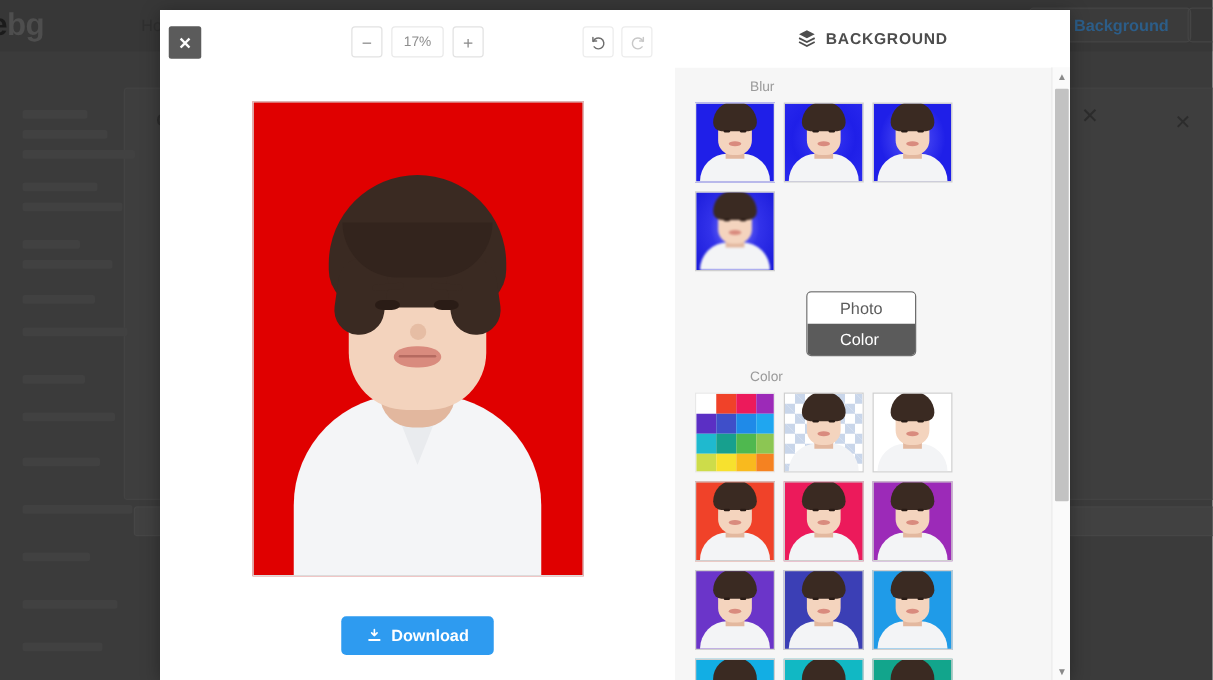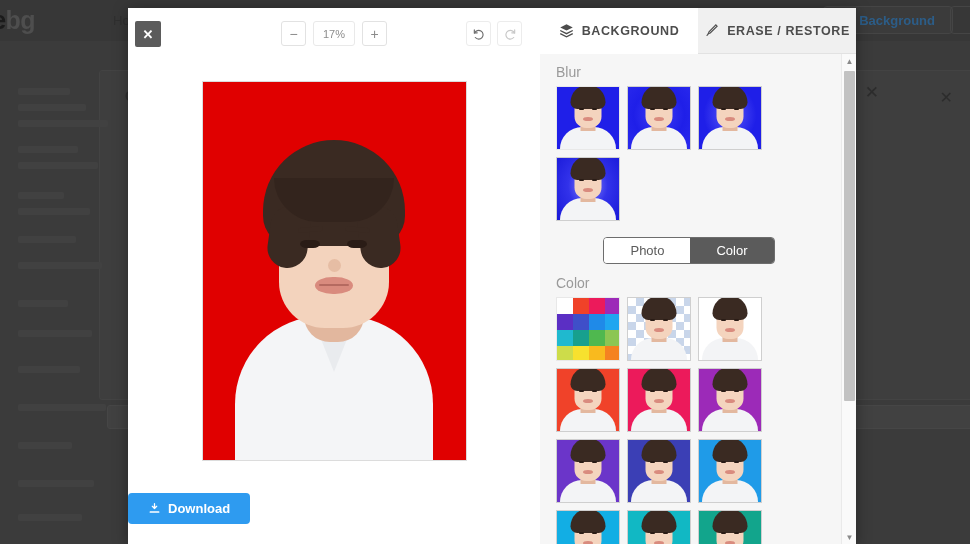--- a/index.html
+++ b/index.html
@@ -180,21 +180,21 @@
     position:absolute; left:50%; margin-left:-19px; bottom:166px;
     width:38px; height:17px; background:#d98b7e; border-radius:19px/9px;
   }
   .pv-lip:after {
     content:""; position:absolute; left:4px; top:7px; width:30px; height:2px;
     background:#b56a60; border-radius:2px;
   }
 
   #download-row {
     height:72px; flex:0 0 72px;
-    display:flex; align-items:center; 
+    display:flex; align-items:center; justify-content:center;
   }
   #download-btn {
     height:31px; padding:0 20px; background:#2e9bf0; border-radius:4px;
     display:flex; align-items:center; gap:7px;
     color:#fff; font-size:13px; font-weight:700; cursor:pointer;
   }
 
   
   #panel {
     width:316px; height:100%;
@@ -206,21 +206,21 @@
     flex:1; display:flex; align-items:center; justify-content:center; gap:8px;
     font-size:12.5px; font-weight:700; letter-spacing:.6px;
     color:#4d4d4d; cursor:pointer; background:#f0f0f0;
     border-bottom:1px solid #e2e2e2;
   }
   .tab.active { background:#fff; border-bottom:1px solid #fff; }
   #panel-scroll {
     flex:1; overflow:hidden; position:relative;
     padding:10px 0 0 16px;
   }
-  .sec-label { font-size:14px; color:#9a9a9a; margin-bottom:6px; }
+  .sec-label { font-size:11px; color:#9a9a9a; margin-bottom:6px;margin-left:44px; }
   .thumb-grid { display:flex; flex-wrap:wrap; gap:7px; width:250px; }
   .thumb {
     width:64px; height:64px; border:1px solid #cfcfcf;
     position:relative; overflow:hidden; cursor:pointer; background:#fff;
   }
   .thumb.nb { border-color:#e8e8e8; }
   
   .mini { position:absolute; inset:0; }
   .m-shirt { position:absolute; left:50%; bottom:0; transform:translateX(-50%);
     width:56px; height:22px; background:#f3f4f6; border-radius:26px 26px 0 0; }
@@ -242,21 +242,21 @@
     background-image:
       linear-gradient(45deg,#c9d6ea 25%,transparent 25%,transparent 75%,#c9d6ea 75%),
       linear-gradient(45deg,#c9d6ea 25%,transparent 25%,transparent 75%,#c9d6ea 75%);
     background-size:16px 16px;
     background-position:0 0,8px 8px;
     background-color:#ffffff;
   }
 
   #toggle-wrap { display:flex; justify-content:center; margin:16px 0 11px; width:266px; }
   #toggle {
-    display:flex; border:1px solid #6d6d6d; border-radius:4px; overflow:hidden;
+    display:flex; border:1px solid #6d6d6d; border-radius:4px; overflow:hidden;flex-direction:column;
   }
   .tg {
     padding:5px 26px; font-size:13px; cursor:pointer; background:#fff; color:#5c5c5c;
   }
   .tg.on { background:#5b5b5b; color:#fff; }
 
   #swatch-grid {
     width:64px; height:64px; display:grid;
     grid-template-columns:repeat(4,1fr); grid-template-rows:repeat(4,1fr);
   }
@@ -379,27 +379,20 @@
   <div id="panel">
 
     <div id="tabs">
       <div class="tab active">
         <svg width="15" height="15" viewBox="0 0 24 24" fill="#4d4d4d">
           <path d="M12 2L2 7l10 5 10-5-10-5z"></path>
           <path d="M2 12l10 5 10-5" stroke="#4d4d4d" stroke-width="2.2" fill="none"></path>
           <path d="M2 17l10 5 10-5" stroke="#4d4d4d" stroke-width="2.2" fill="none"></path>
         </svg>
         <span>BACKGROUND</span>
-      </div>
-      <div class="tab">
-        <svg width="15" height="15" viewBox="0 0 24 24" fill="none" stroke="#4d4d4d" stroke-width="1.8">
-          <path d="M19 3l2 2-11 11-3 1 1-3L19 3z"></path>
-          <path d="M7 17c-1.2 1.2-1 3-3 3"></path>
-        </svg>
-        <span>ERASE / RESTORE</span>
       </div>
     </div>
 
     <div id="panel-scroll">
 
       <div class="sec-label">Blur</div>
       <div class="thumb-grid">
         <div class="thumb nb" style="background:#1f1fe8">
           <div class="mini">
               <div class="m-shirt"></div>

